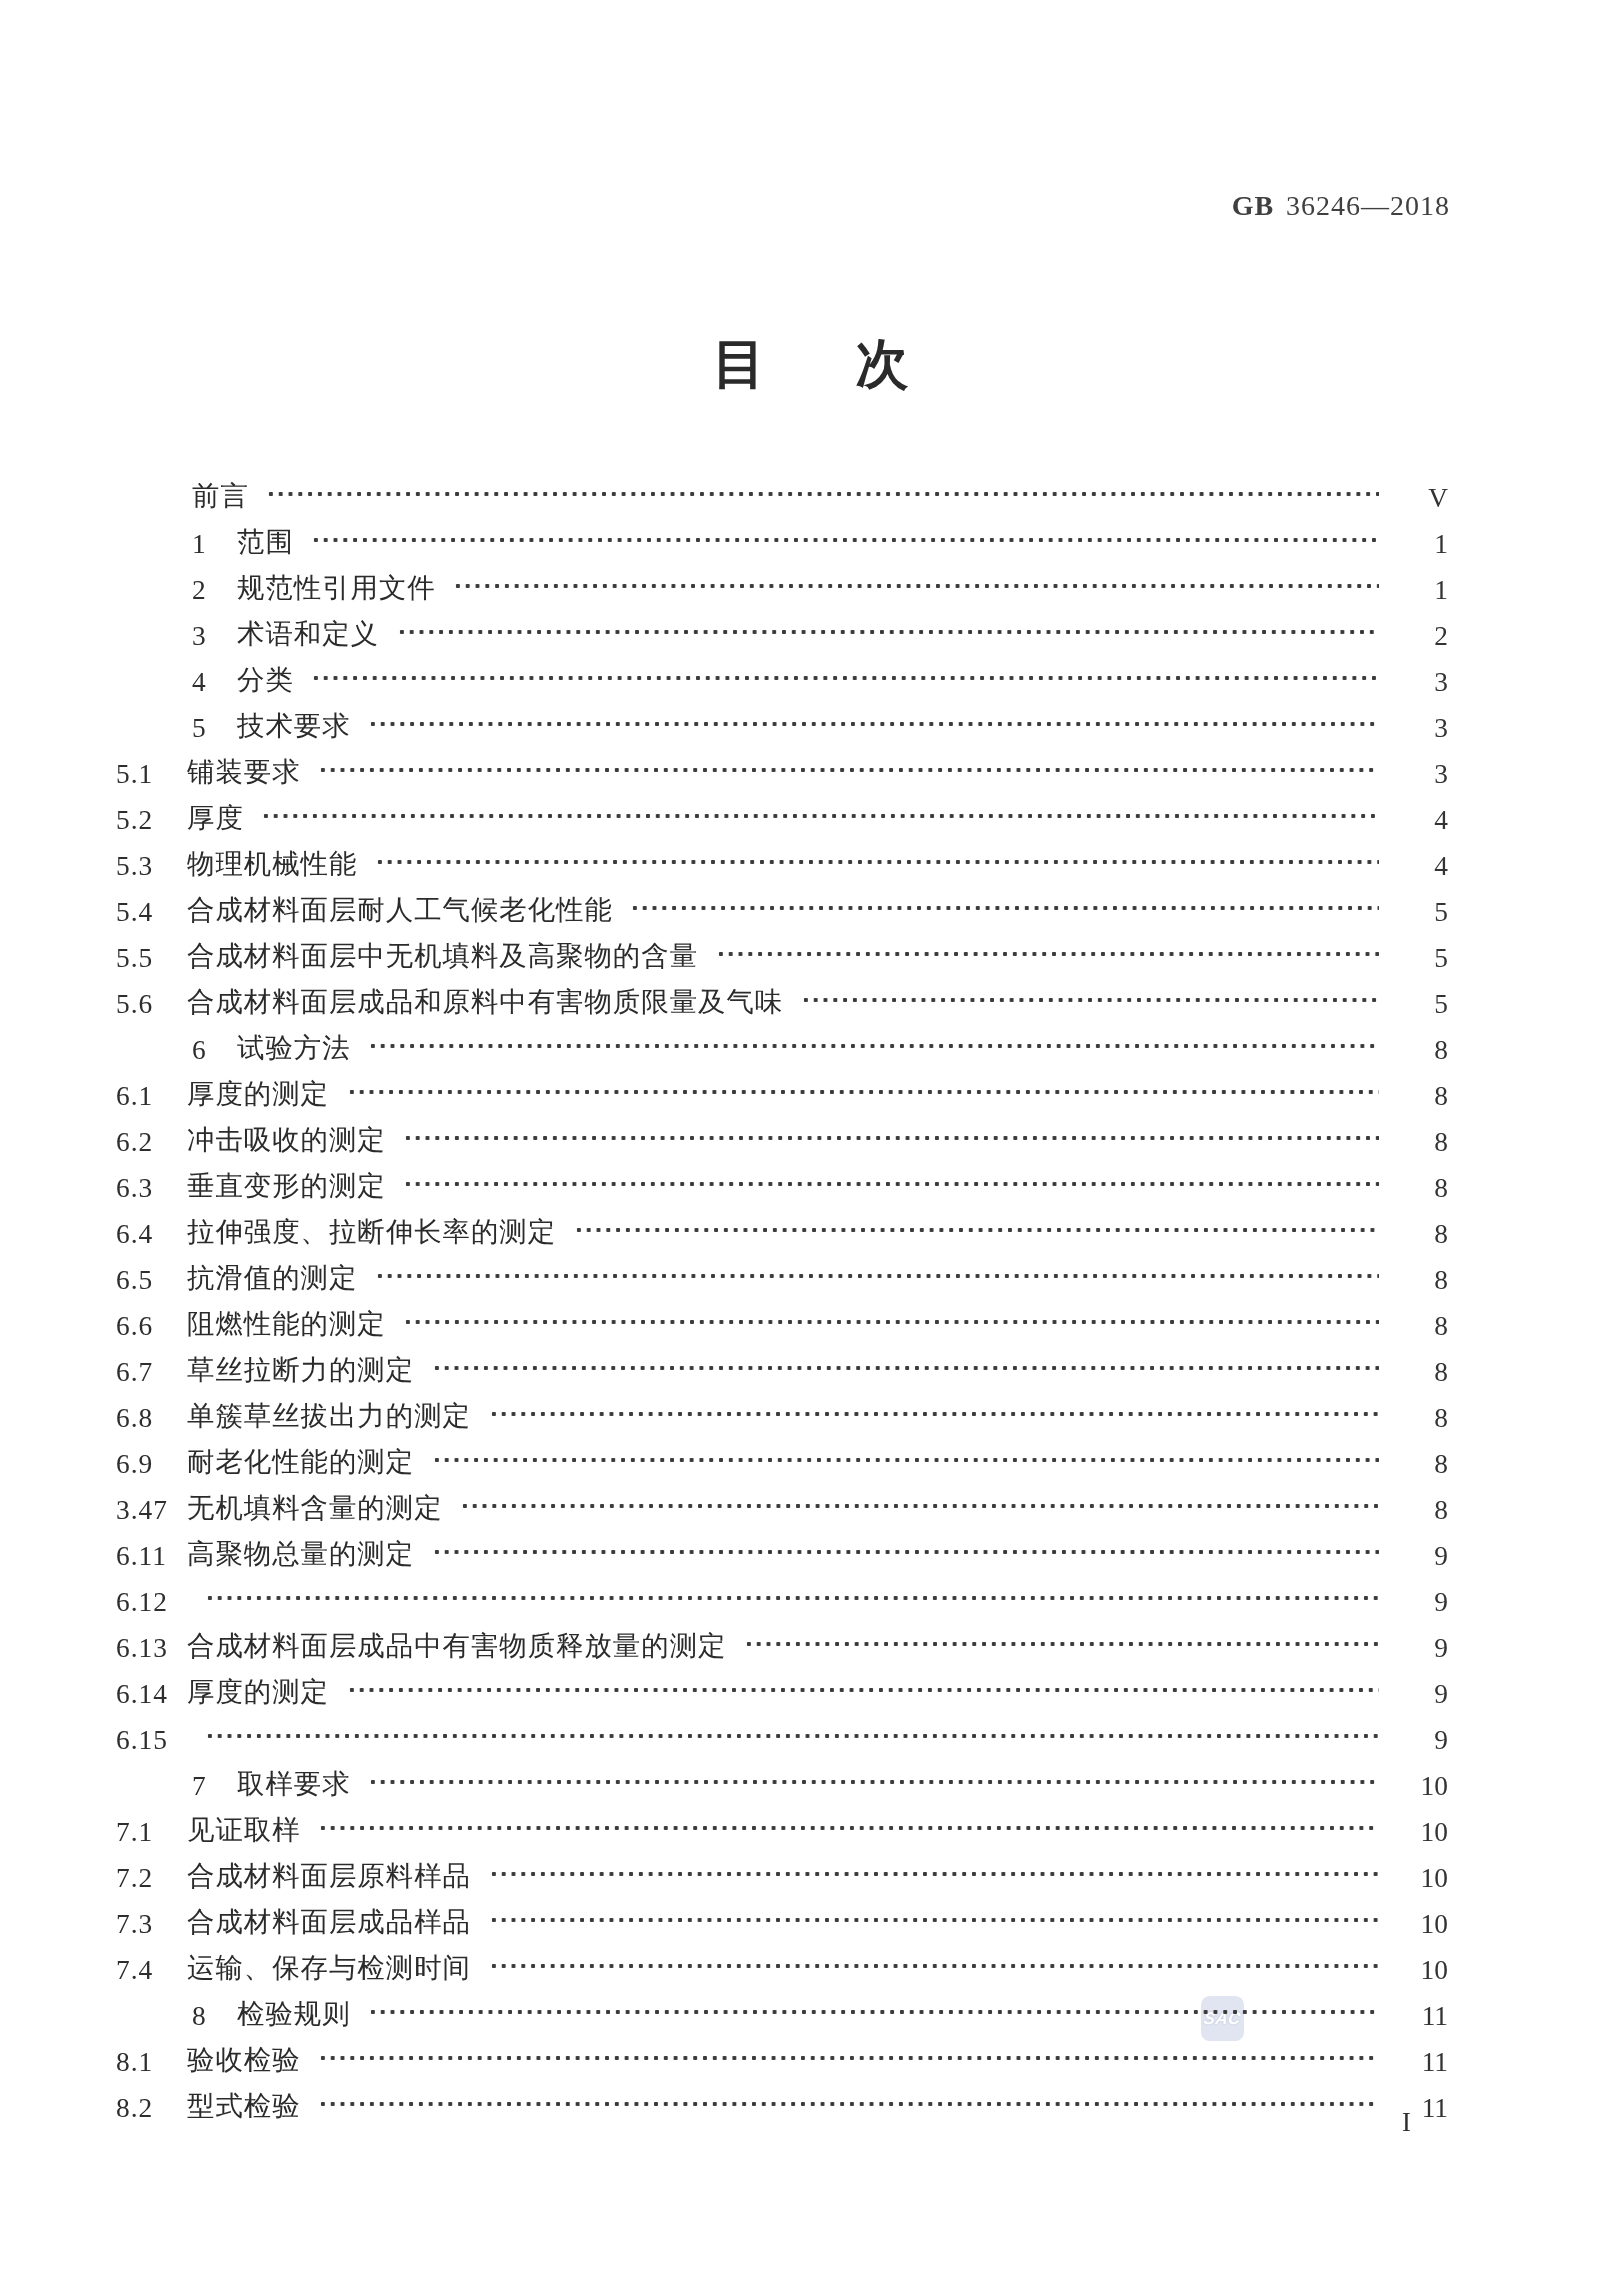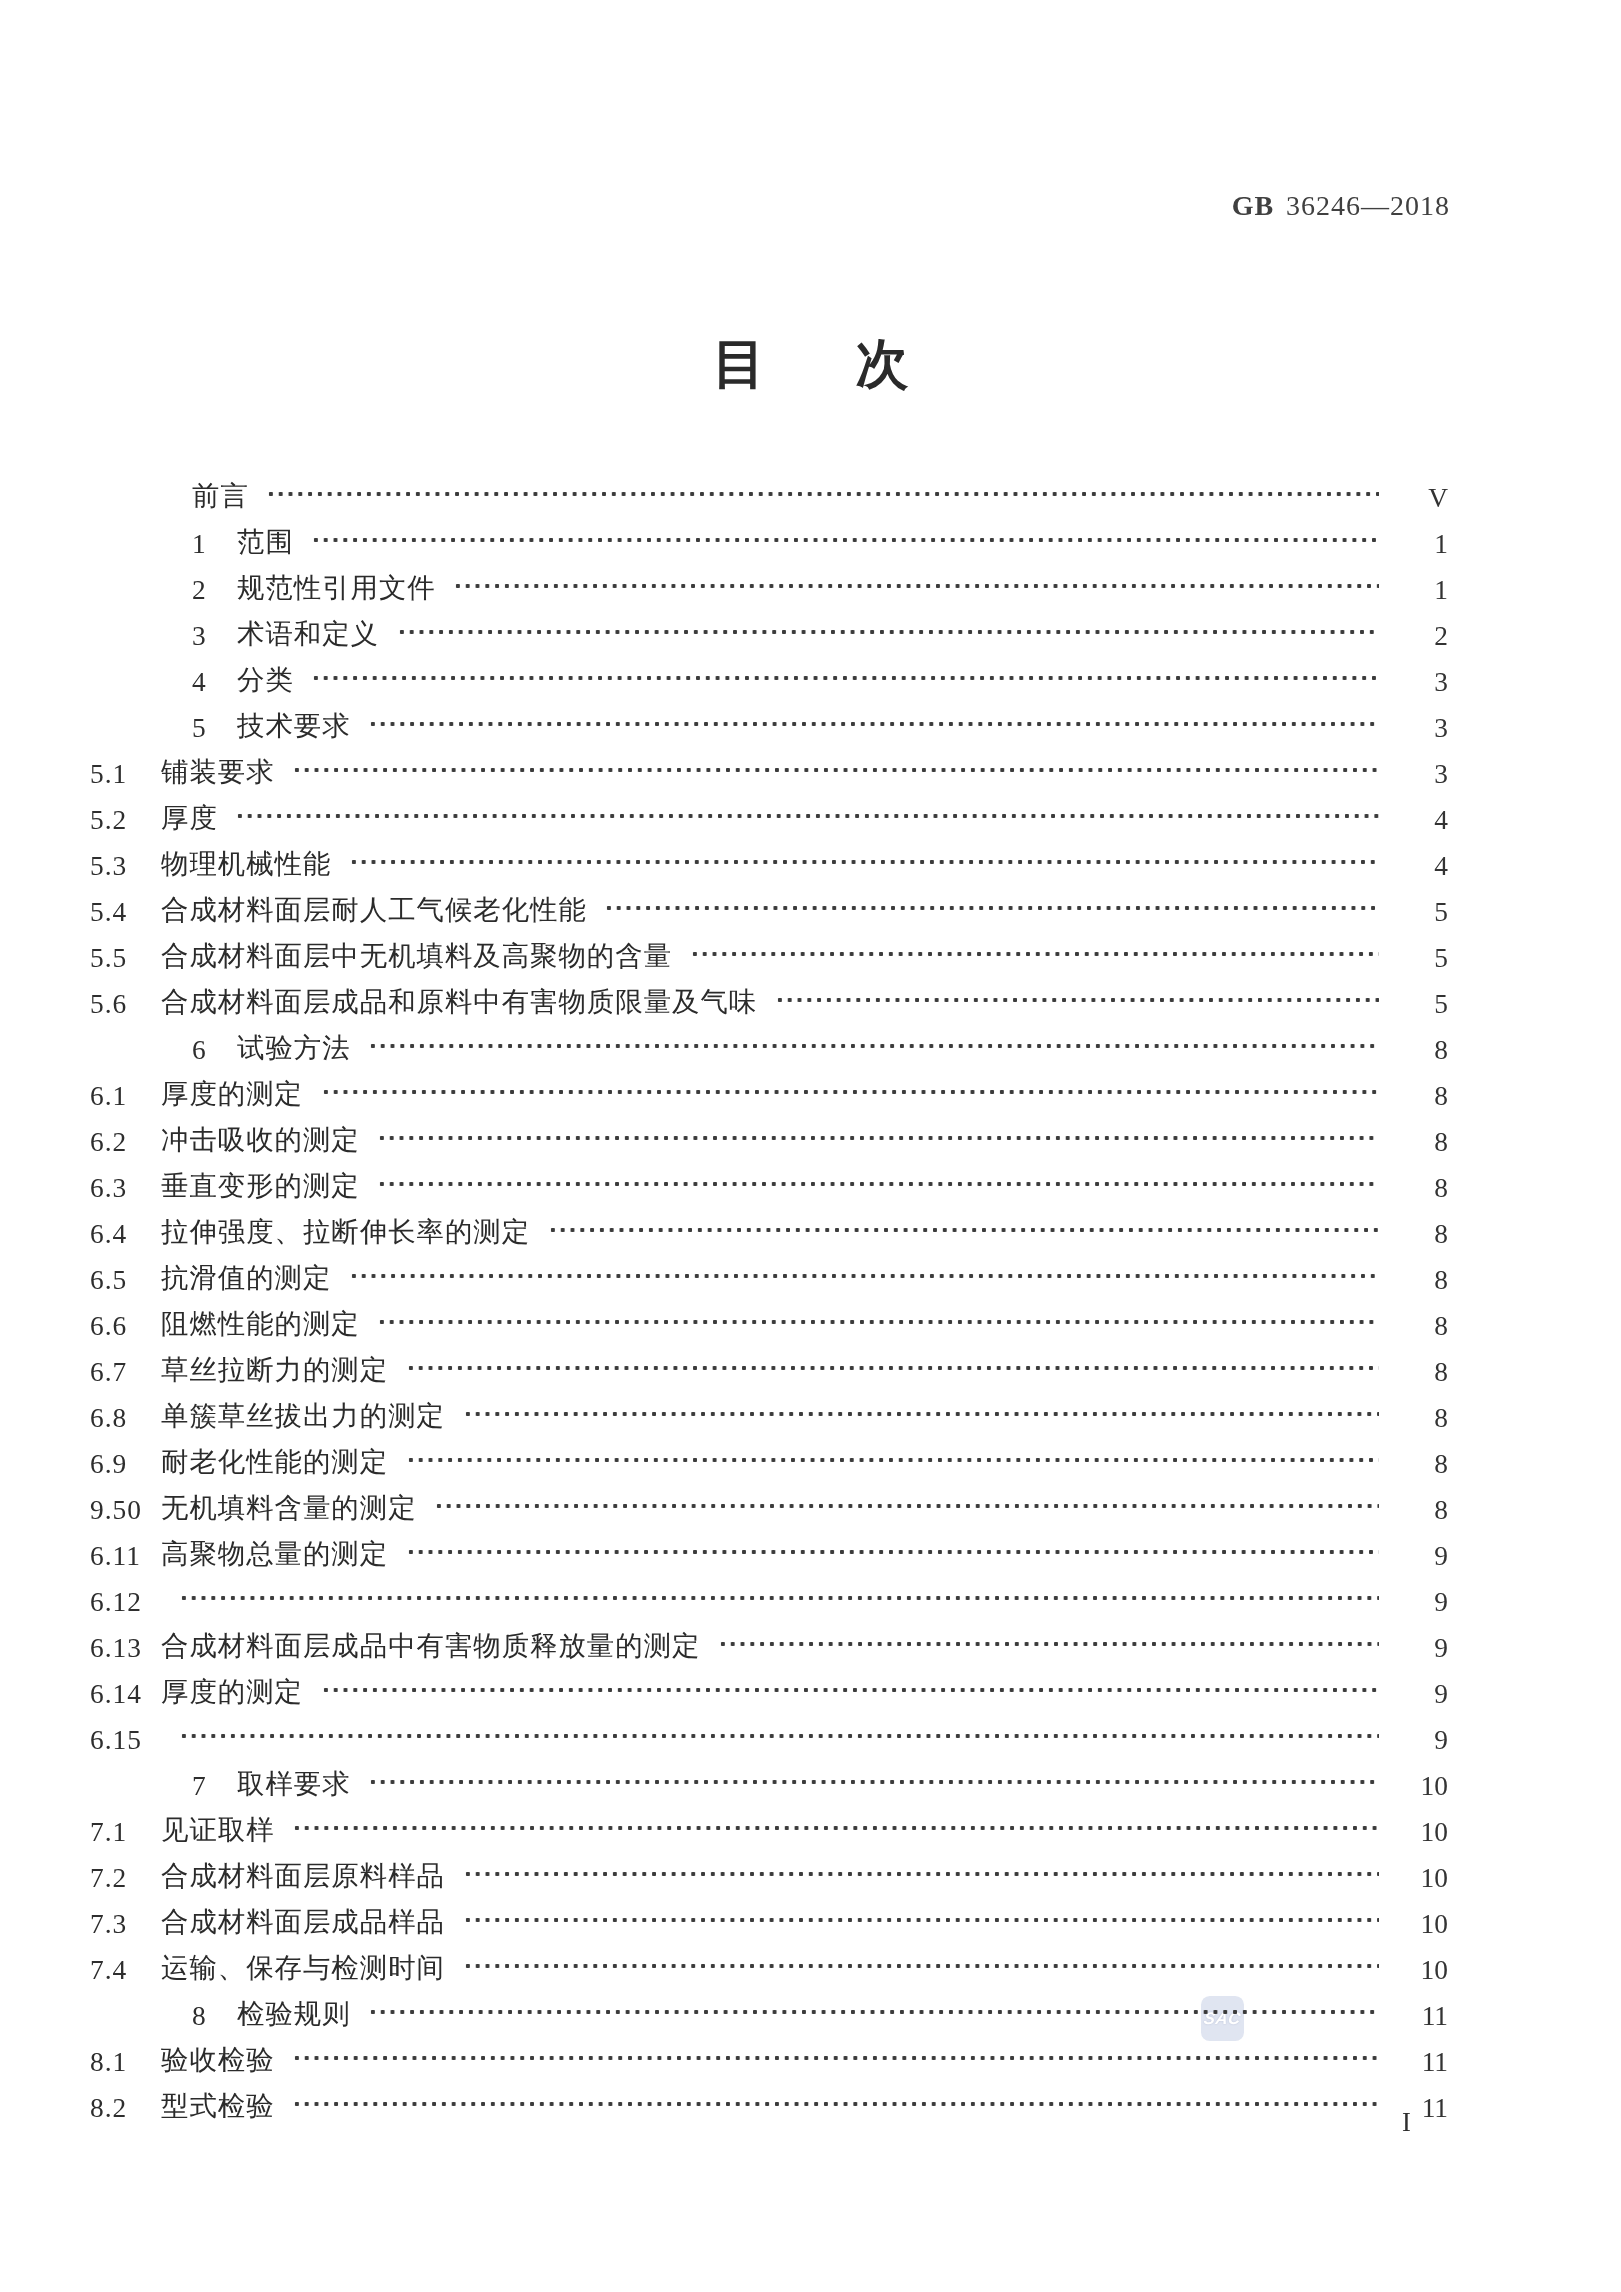--- a/index.html
+++ b/index.html
@@ -39,21 +39,21 @@
   }
   .toc-row{
     display:flex;
     align-items:flex-end;
     height:46px;
     padding-right:173px;
     font-size:27.4px;
     white-space:nowrap;
   }
   .toc-row.l1{padding-left:192px;}
-  .toc-row.l2{padding-left:90px;}
+  .toc-row.l2{padding-left:116px;}
   .toc-row .num{flex:none;letter-spacing:1px;color:#2e2e2e;}
   .toc-row.l1 .num{width:45px;}
   .toc-row.l2 .num{width:71px;}
   .toc-row .num:empty{width:0;}
   .toc-row .label{flex:none;letter-spacing:1px;color:#2b2b2b;}
   .toc-row .leader{
     flex:1;
     align-self:stretch;
     margin:0 11.8px 0 17.6px;
     background-image:radial-gradient(circle,#3b3b3b 2px,rgba(0,0,0,0) 2.5px);
@@ -235,21 +235,21 @@
       <span class="leader"></span>
       <span class="pg">8</span>
     </div>
       <div class="toc-row l2">
       <span class="num">6.9</span>
       <span class="label">耐老化性能的测定</span>
       <span class="leader"></span>
       <span class="pg">8</span>
     </div>
       <div class="toc-row l2">
-      <span class="num">9.50</span>
+      <span class="num">3.47</span>
       <span class="label">无机填料含量的测定</span>
       <span class="leader"></span>
       <span class="pg">8</span>
     </div>
       <div class="toc-row l2">
       <span class="num">6.11</span>
       <span class="label">高聚物总量的测定</span>
       <span class="leader"></span>
       <span class="pg">9</span>
     </div>

